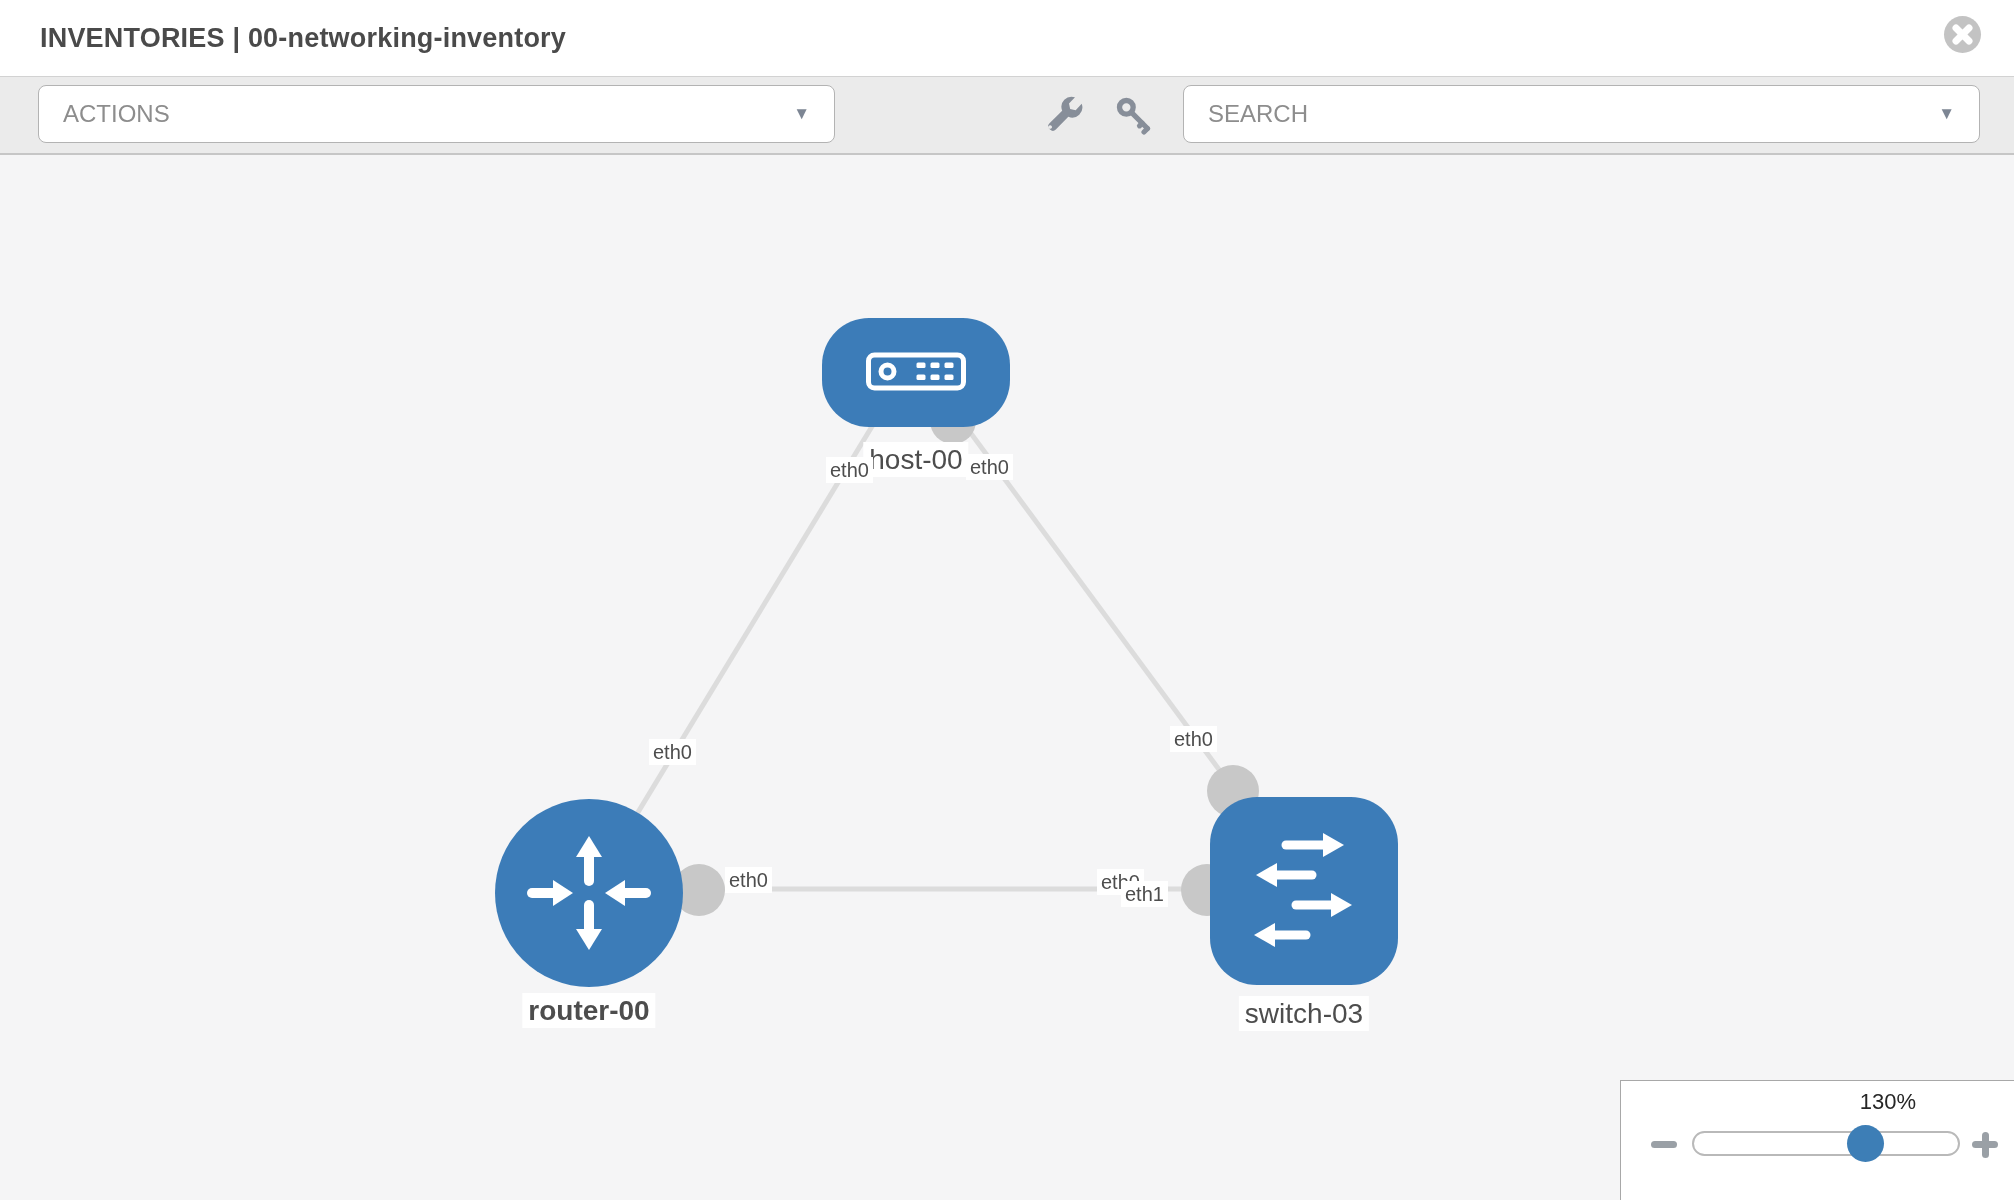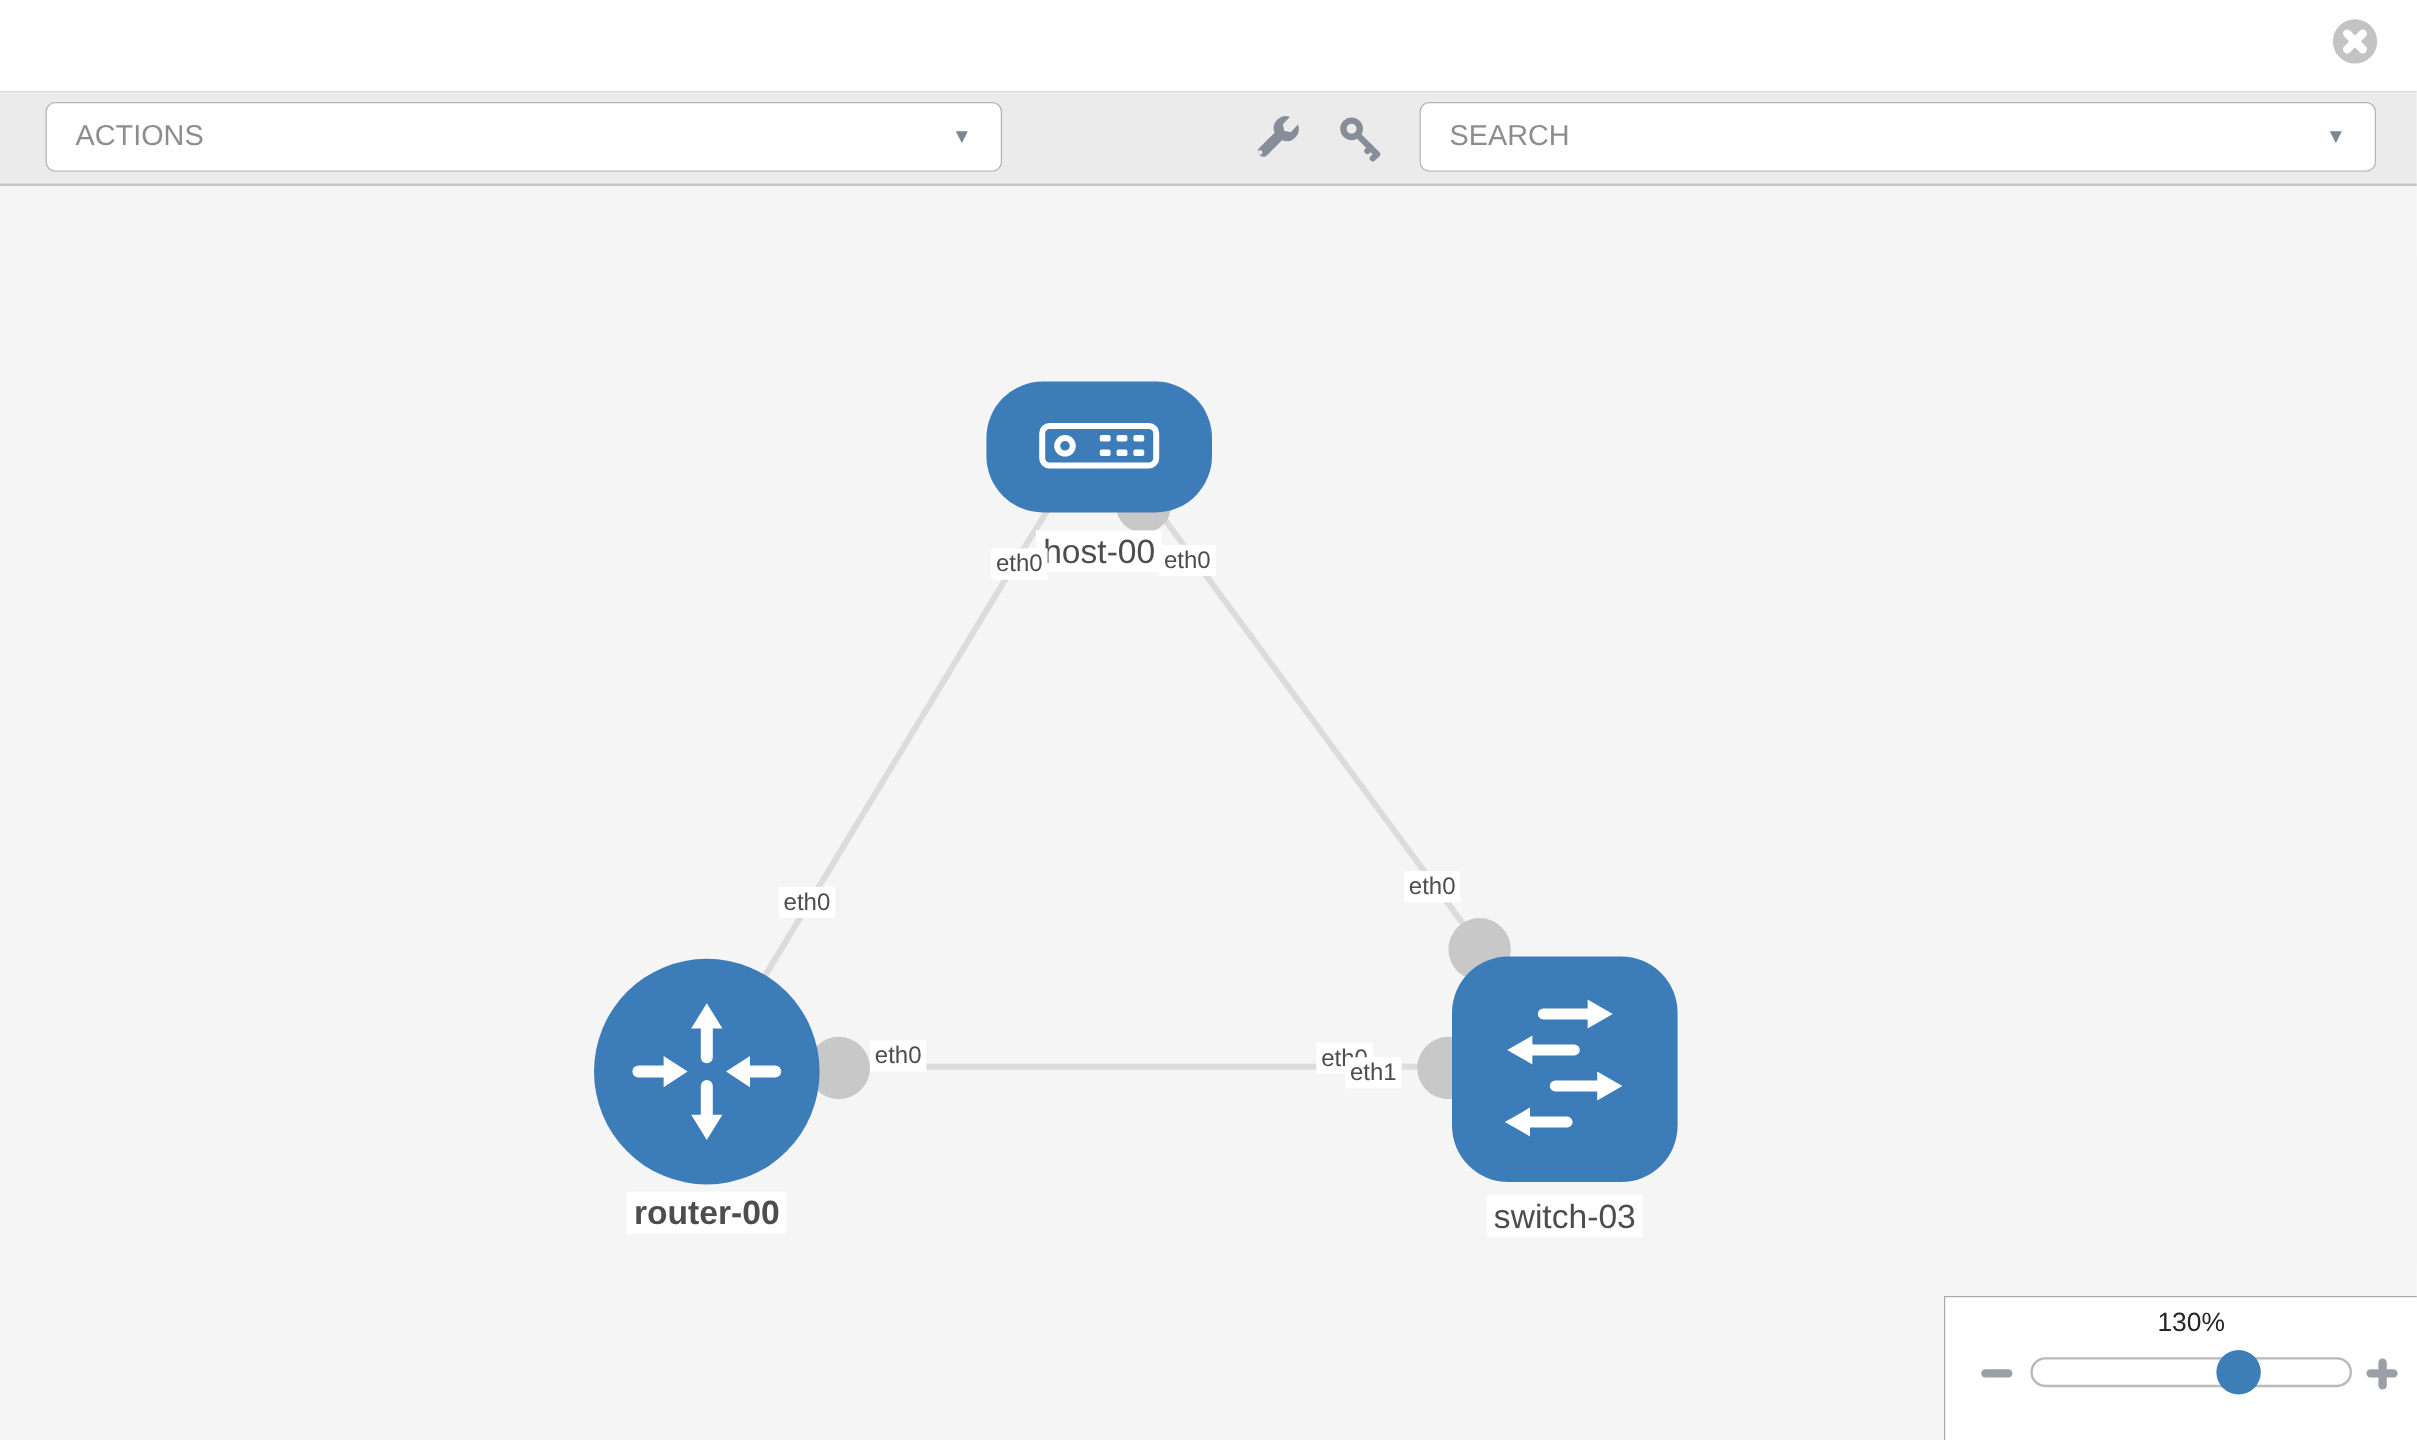--- a/index.html
+++ b/index.html
@@ -34,39 +34,40 @@
 
   .if-chip{position:absolute;z-index:2;background:#fff;color:#4d4d4d;font-size:20px;
            line-height:26px;padding:0 4px;white-space:nowrap;}
   .node-chip{position:absolute;z-index:2;background:#fff;color:#4d4d4d;font-size:28px;
              line-height:35px;padding:0 6px;transform:translateX(-50%);white-space:nowrap;}
   .chip-front{z-index:3;}
 
   
   .zoom-panel{position:absolute;left:1620px;top:1080px;width:400px;height:126px;background:#fff;
               border:1px solid #a8a8a8;z-index:5;box-sizing:border-box;}
-  .zoom-value{position:absolute;left:115px;top:8px;width:180px;text-align:center;
+  .zoom-value{position:absolute;left:115px;top:8px;width:180px;text-align:right;
               font-size:22px;color:#262626;}
   .zoom-track{position:absolute;left:71px;top:50px;width:268px;height:25px;background:#fff;
               border:2px solid #b9b9b9;border-radius:14px;box-sizing:border-box;cursor:pointer;}
   .zoom-knob{position:absolute;left:226px;top:44px;width:37px;height:37px;border-radius:50%;
              background:#3d7eb6;cursor:pointer;}
   .zoom-btn{position:absolute;width:34px;height:34px;top:46px;cursor:pointer;}
   .zoom-out-btn{left:26px;}
   .zoom-in-btn{left:347px;}
   .bar{position:absolute;background:#9aa0a6;border-radius:4px;}
   .hbar{left:4px;top:14px;width:26px;height:7px;}
   .vbar{left:13.5px;top:4.5px;width:7px;height:26px;}
 </style>
 </head>
 <body>
 
 <div class="app">
 
   <div class="header">
+    <h1 class="page-title">INVENTORIES | 00-networking-inventory</h1>
     <div class="close-btn">
       <svg viewBox="0 0 37 37">
         <line x1="12" y1="12" x2="25" y2="25" stroke="#fff" stroke-width="7" stroke-linecap="round"></line>
         <line x1="25" y1="12" x2="12" y2="25" stroke="#fff" stroke-width="7" stroke-linecap="round"></line>
       </svg>
     </div>
   </div>
 
   <div class="toolbar">
 

